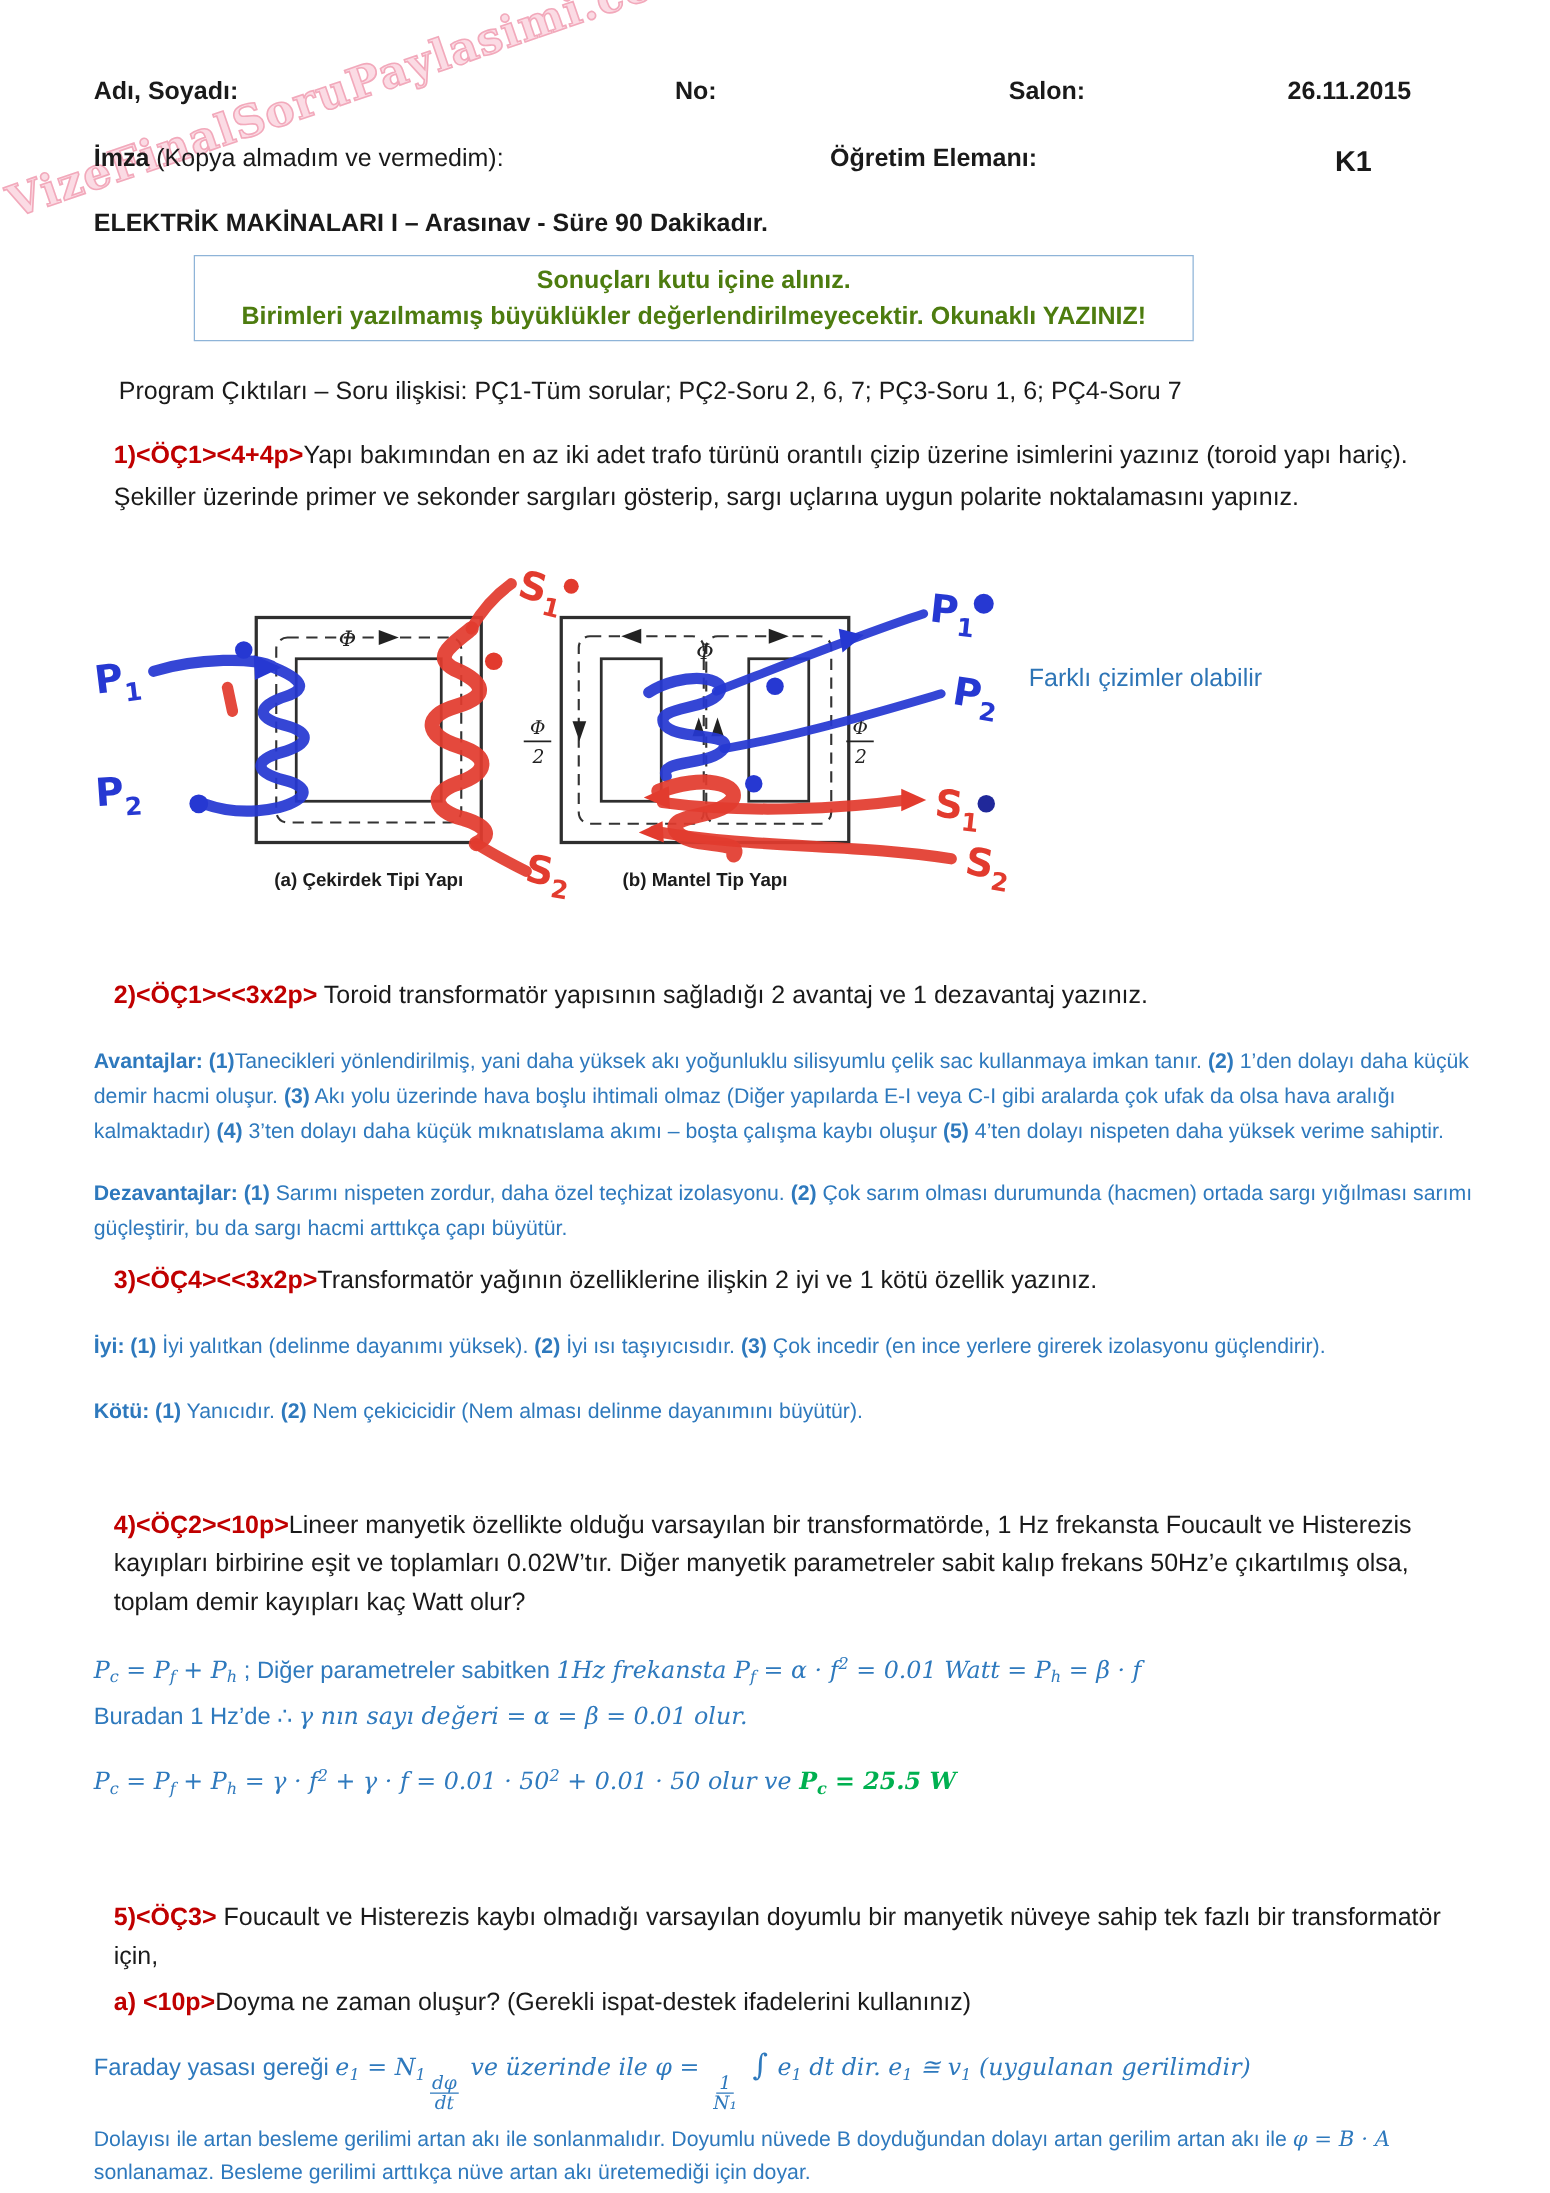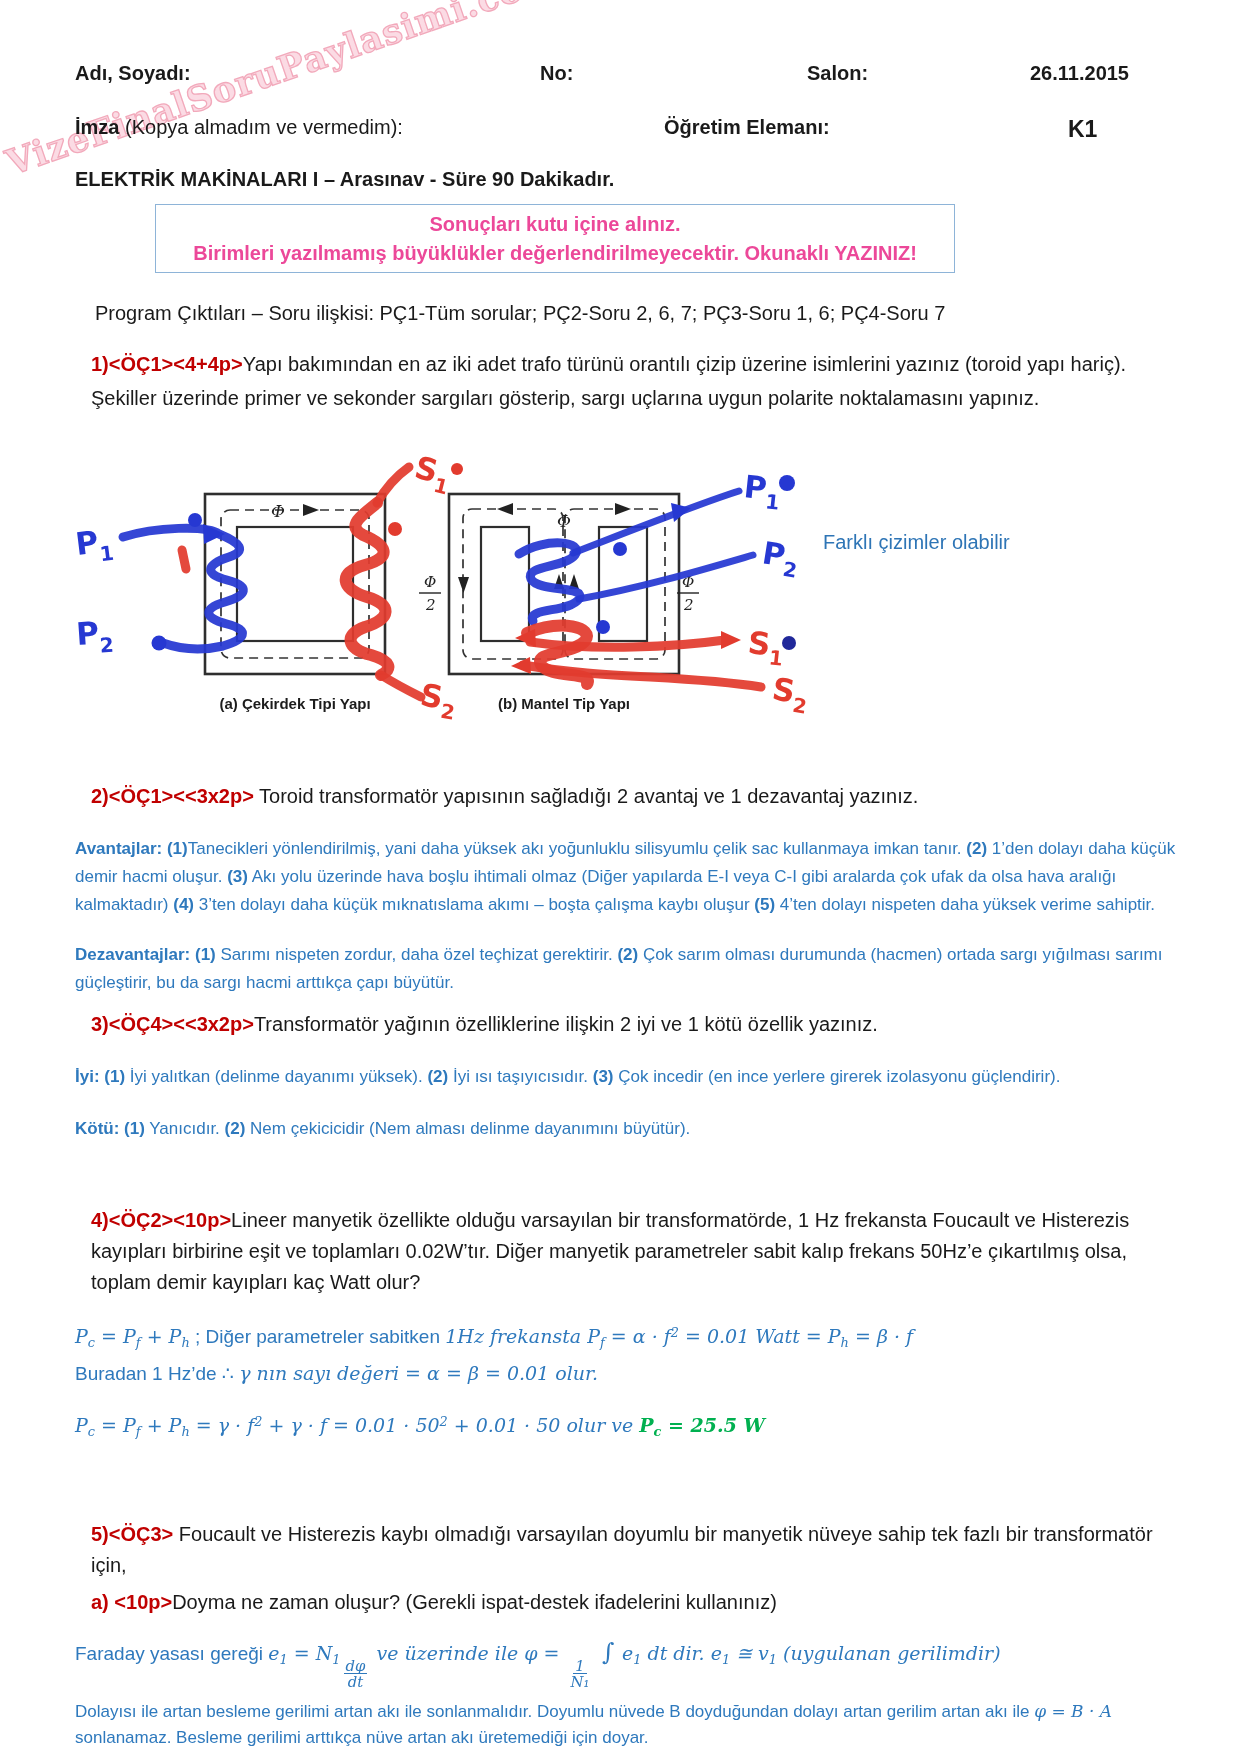--- a/index.html
+++ b/index.html
@@ -13,21 +13,21 @@
              transform-origin:left bottom;white-space:nowrap;pointer-events:none;}
   
   .hrow{position:relative;height:26px;font-size:20px;font-weight:bold;}
   .hrow .pos{position:absolute;top:0;white-space:nowrap;}
   .hrow2{margin-top:28px;}
   .reg{font-weight:normal;}
   .k1{font-size:23px;top:-3px;}
   .course{margin-top:26px;font-size:20px;font-weight:bold;}
   
   .notice{margin-top:13px;margin-left:80px;width:800px;border:1.5px solid #8EB4D8;
-          text-align:center;color:#ec4899;font-weight:bold;font-size:20px;
+          text-align:center;color:#4d7c0f;font-weight:bold;font-size:20px;
           line-height:29px;padding:5px 0 4px 0;box-sizing:border-box;}
   .program{margin-top:29px;margin-left:20px;font-size:20px;font-weight:normal;white-space:nowrap;}
   
   p{margin:0;}
   .q{font-size:20px;line-height:34px;color:#1a1a1a;margin-left:16px;}
   .q .tag{color:#C00000;font-weight:bold;}
   .ans{font-size:17px;line-height:28px;color:#2E79BD;}
   .math{font-size:19px;line-height:30px;color:#2E79BD;}
   .b{font-weight:bold;}
   .m{font-family:"DejaVu Serif",serif;font-style:italic;}
@@ -186,21 +186,21 @@
         <text class="dia-cap" x="489" y="272" text-anchor="middle">(b) Mantel Tip Yapı</text>
       </g>
 
       <text class="note-text" x="748" y="112">Farklı çizimler olabilir</text>
     </svg>
   </div>
 
   <p class="q" id="p-q2"><span class="tag">2)&lt;ÖÇ1&gt;&lt;&lt;3x2p&gt;</span><span> Toroid transformatör yapısının sağladığı 2 avantaj ve 1 dezavantaj yazınız.</span></p>
 
   <p class="ans" id="p-adv"><span class="b">Avantajlar: (1)</span><span>Tanecikleri yönlendirilmiş, yani daha yüksek akı yoğunluklu silisyumlu çelik sac kullanmaya imkan tanır. </span><span class="b">(2)</span><span> 1’den dolayı daha küçük demir hacmi oluşur. </span><span class="b">(3)</span><span> Akı yolu üzerinde hava boşlu ihtimali olmaz (Diğer yapılarda E-I veya C-I gibi aralarda çok ufak da olsa hava aralığı kalmaktadır) </span><span class="b">(4)</span><span> 3’ten dolayı daha küçük mıknatıslama akımı – boşta çalışma kaybı oluşur </span><span class="b">(5)</span><span> 4’ten dolayı nispeten daha yüksek verime sahiptir.</span></p>
-  <p class="ans" id="p-dis"><span class="b">Dezavantajlar: (1)</span><span> Sarımı nispeten zordur, daha özel teçhizat gerektirir. </span><span class="b">(2)</span><span> Çok sarım olması durumunda (hacmen) ortada sargı yığılması sarımı güçleştirir, bu da sargı hacmi arttıkça çapı büyütür.</span></p>
+  <p class="ans" id="p-dis"><span class="b">Dezavantajlar: (1)</span><span> Sarımı nispeten zordur, daha özel teçhizat izolasyonu. </span><span class="b">(2)</span><span> Çok sarım olması durumunda (hacmen) ortada sargı yığılması sarımı güçleştirir, bu da sargı hacmi arttıkça çapı büyütür.</span></p>
 
   <p class="q" id="p-q3"><span class="tag">3)&lt;ÖÇ4&gt;&lt;&lt;3x2p&gt;</span><span>Transformatör yağının özelliklerine ilişkin 2 iyi ve 1 kötü özellik yazınız.</span></p>
 
   <p class="ans" id="p-iyi"><span class="b">İyi: (1)</span><span> İyi yalıtkan (delinme dayanımı yüksek). </span><span class="b">(2)</span><span> İyi ısı taşıyıcısıdır. </span><span class="b">(3)</span><span> Çok incedir (en ince yerlere girerek izolasyonu güçlendirir).</span></p>
   <p class="ans" id="p-kotu"><span class="b">Kötü: (1)</span><span> Yanıcıdır. </span><span class="b">(2)</span><span> Nem çekicicidir (Nem alması delinme dayanımını büyütür).</span></p>
 
   <p class="q" id="p-q4"><span class="tag">4)&lt;ÖÇ2&gt;&lt;10p&gt;</span><span>Lineer manyetik özellikte olduğu varsayılan bir transformatörde, 1 Hz frekansta Foucault ve Histerezis kayıpları birbirine eşit ve toplamları 0.02W’tır. Diğer manyetik parametreler sabit kalıp frekans 50Hz’e çıkartılmış olsa, toplam demir kayıpları kaç Watt olur?</span></p>
 
   <p class="math" id="p-m12">
     <span><span class="m">P</span><span class="m sub">c</span><span class="m"> = </span><span class="m">P</span><span class="m sub">f</span><span class="m"> + </span><span class="m">P</span><span class="m sub">h</span><span> ;  Diğer parametreler sabitken </span><span class="m">1Hz frekansta </span><span class="m">P</span><span class="m sub">f</span><span class="m"> = α · f</span><span class="m sup">2</span><span class="m"> = 0.01 Watt = </span><span class="m">P</span><span class="m sub">h</span><span class="m"> = β · f</span></span><br>

